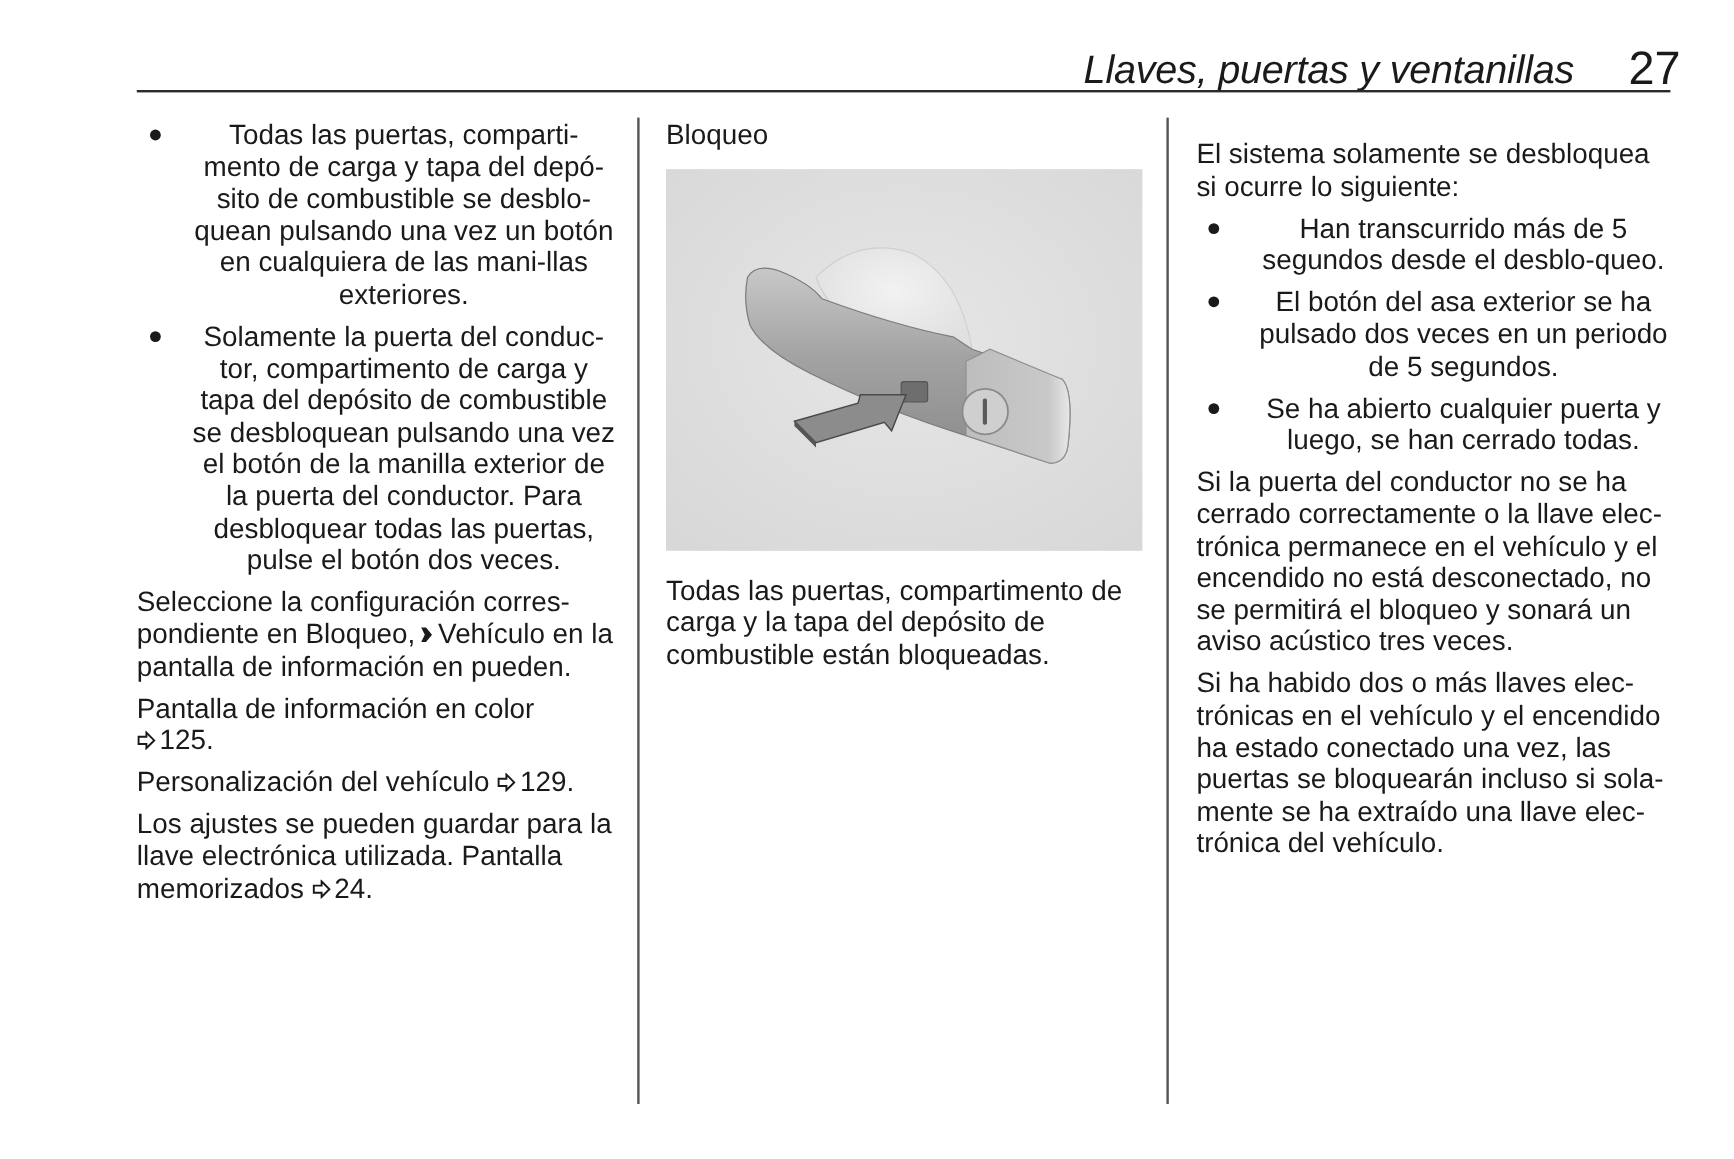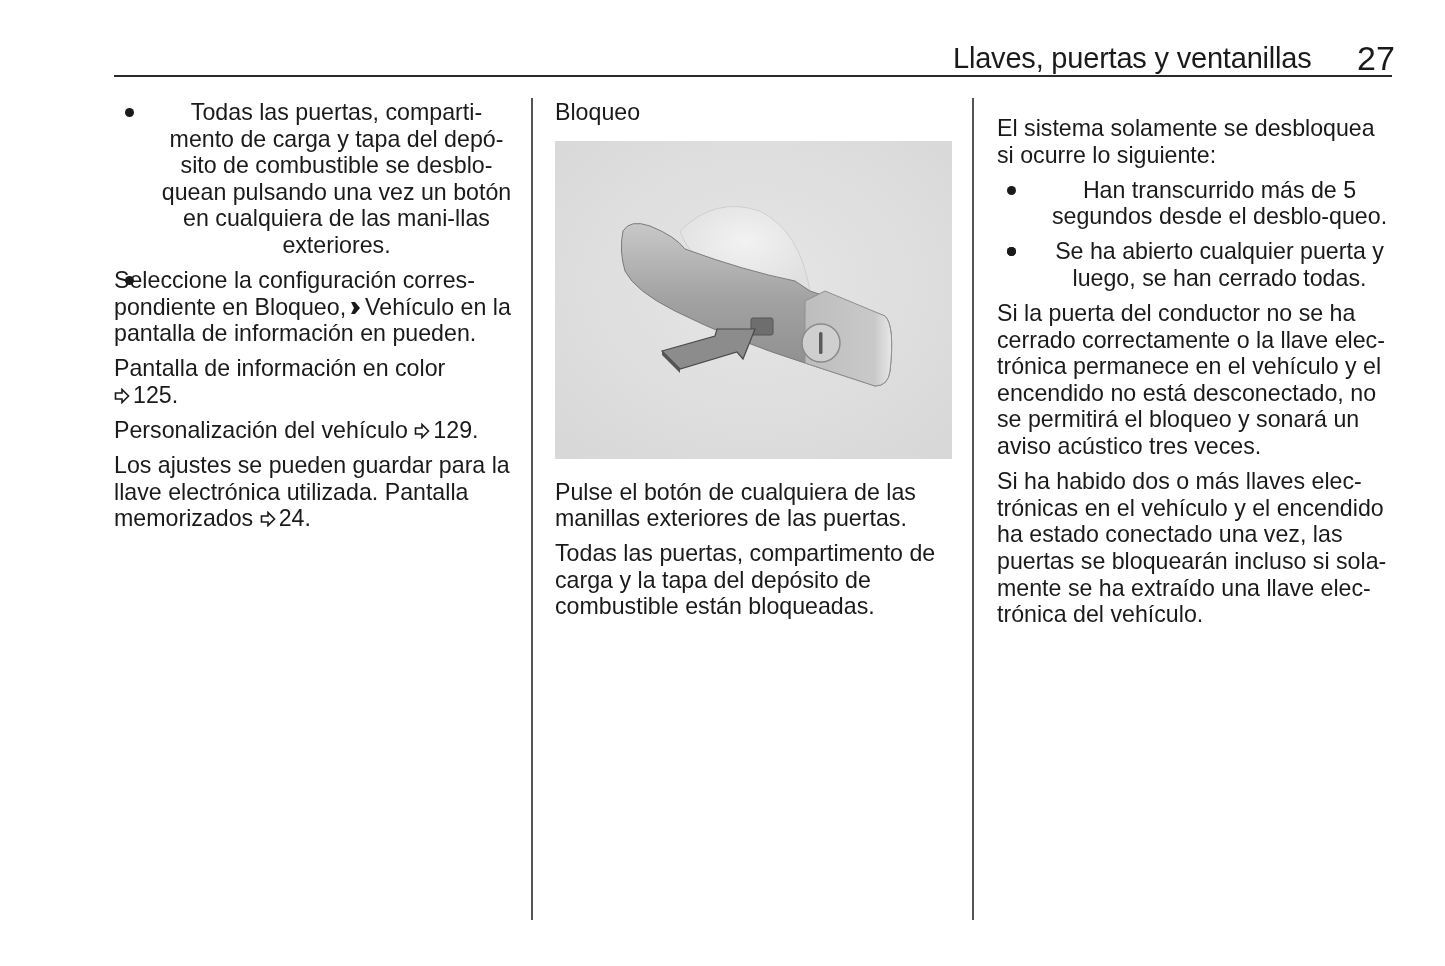--- a/index.html
+++ b/index.html
@@ -1,26 +1,26 @@
 <!DOCTYPE html>
 <html><head>
 <meta charset="utf-8">
 <style>
   html, body { margin: 0; padding: 0; background: #ffffff; }
   body {
     width: 1445px; height: 966px; position: relative; overflow: hidden;
     font-family: "Liberation Sans", sans-serif; color: #1a1a1a;
   }
   .header-title {
-    position: absolute; top: 40px; left: 953px;
-    font-size: 29px; letter-spacing: -0.2px; line-height: 36px;
+    position: absolute; top: 40px; left: 903px;
+    font-size: 33px; letter-spacing: -0.2px; line-height: 36px; font-style: italic;
   }
   .header-page {
     position: absolute; top: 40px; left: 1357px;
-    font-size: 34px; line-height: 36px;
+    font-size: 39px; line-height: 36px;
   }
   .header-rule {
     position: absolute; top: 75px; left: 114px; width: 1278px; height: 1.6px; background: #2a2a2a;
   }
   .col-divider {
     position: absolute; top: 98px; width: 2px; height: 822px; background: #555;
   }
   .col {
     position: absolute; top: 99px; font-size: 23.2px; line-height: 26.6px;
   }
@@ -51,20 +51,21 @@
 <div class="col-divider" style="left:972px;"></div>
 
 <div class="col" style="left:114px; width:400px;">
   <ul>
     <li style="hyphens:manual;">
       <span class="bullet"></span>
       <span>Todas las puertas, comparti-mento de carga y tapa del depó-sito de combustible se desblo-quean pulsando una vez un botón en cualquiera de las mani-llas exteriores.</span>
     </li>
     <li>
       <span class="bullet"></span>
+      <span>Solamente la puerta del conduc-tor, compartimento de carga y tapa del depósito de combustible se desbloquean pulsando una vez el botón de la manilla exterior de la puerta del conductor. Para desbloquear todas las puertas, pulse el botón dos veces.</span>
     </li>
   </ul>
   <p>
     <span>Seleccione la configuración corres-pondiente en Bloqueo,</span><svg class="menu-arrow" viewBox="0 0 12 16">
         <path d="M2 2 L6 2 L11 8 L6 14 L2 14 L5 8 Z" fill="#1a1a1a"></path>
       </svg><span>Vehículo en la pantalla de información en pueden.</span>
   </p>
   <p>
     <span>Pantalla de información en color</span><br>
     <svg class="ref-icon" viewBox="0 0 16 16">
@@ -113,33 +114,33 @@
       <path d="M125 90 Q160 55 205 70 Q245 90 255 150 Q215 160 175 140 Q135 120 125 90 Z" fill="url(#recess)" stroke="#cfcfcf" stroke-width="1"></path>
       <path d="M68 90 Q75 78 95 85 Q120 95 130 108 Q190 130 240 140 L255 150 L330 175 Q340 185 335 230 Q333 245 320 245 L250 222 Q180 200 120 170 Q80 150 70 130 Q64 110 68 90 Z" fill="url(#handle)" stroke="#7a7a7a" stroke-width="1"></path>
       <path d="M250 160 L270 150 L330 175 Q340 185 335 230 Q333 245 320 245 L250 222 Z" fill="url(#cap)" stroke="#8f8f8f" stroke-width="1"></path>
       <circle cx="266" cy="202" r="19" fill="#cfcfcf" stroke="#8a8a8a" stroke-width="1.5"></circle>
       <rect x="264" y="191" width="3.5" height="22" rx="1.5" fill="#5a5a5a"></rect>
       <rect x="196" y="177" width="22" height="17" rx="2" fill="#6e6e6e" stroke="#555" stroke-width="1"></rect>
       <path d="M107 210 L160 195 L162 188 L200 188 L188 218 L182 211 L125 228 Z" fill="#8c8c8c" stroke="#4a4a4a" stroke-width="1.2"></path>
       <path d="M107 210 L125 228 L125 232 L107 214 Z" fill="#555"></path>
     </svg>
   </div>
-  <p>Pulse el botón de cualquiera de las manillas exteriores de las puertas.</p>
   <p>Todas las puertas, compartimento de carga y la tapa del depósito de combustible están bloqueadas.</p>
 </div>
 
 <div class="col col3" style="left:997px; width:400px;margin-top:16px;">
   <p>El sistema solamente se desbloquea si ocurre lo siguiente:</p>
   <ul>
     <li>
       <span class="bullet"></span>
       <span>Han transcurrido más de 5 segundos desde el desblo-queo.</span>
     </li>
     <li>
       <span class="bullet"></span>
+      <span>El botón del asa exterior se ha pulsado dos veces en un periodo de 5 segundos.</span>
     </li>
     <li>
       <span class="bullet"></span>
       <span>Se ha abierto cualquier puerta y luego, se han cerrado todas.</span>
     </li>
   </ul>
   <p>Si la puerta del conductor no se ha cerrado correctamente o la llave elec-trónica permanece en el vehículo y el encendido no está desconectado, no se permitirá el bloqueo y sonará un aviso acústico tres veces.</p>
   <p>Si ha habido dos o más llaves elec-trónicas en el vehículo y el encendido ha estado conectado una vez, las puertas se bloquearán incluso si sola-mente se ha extraído una llave elec-trónica del vehículo.</p>
 </div>
 

